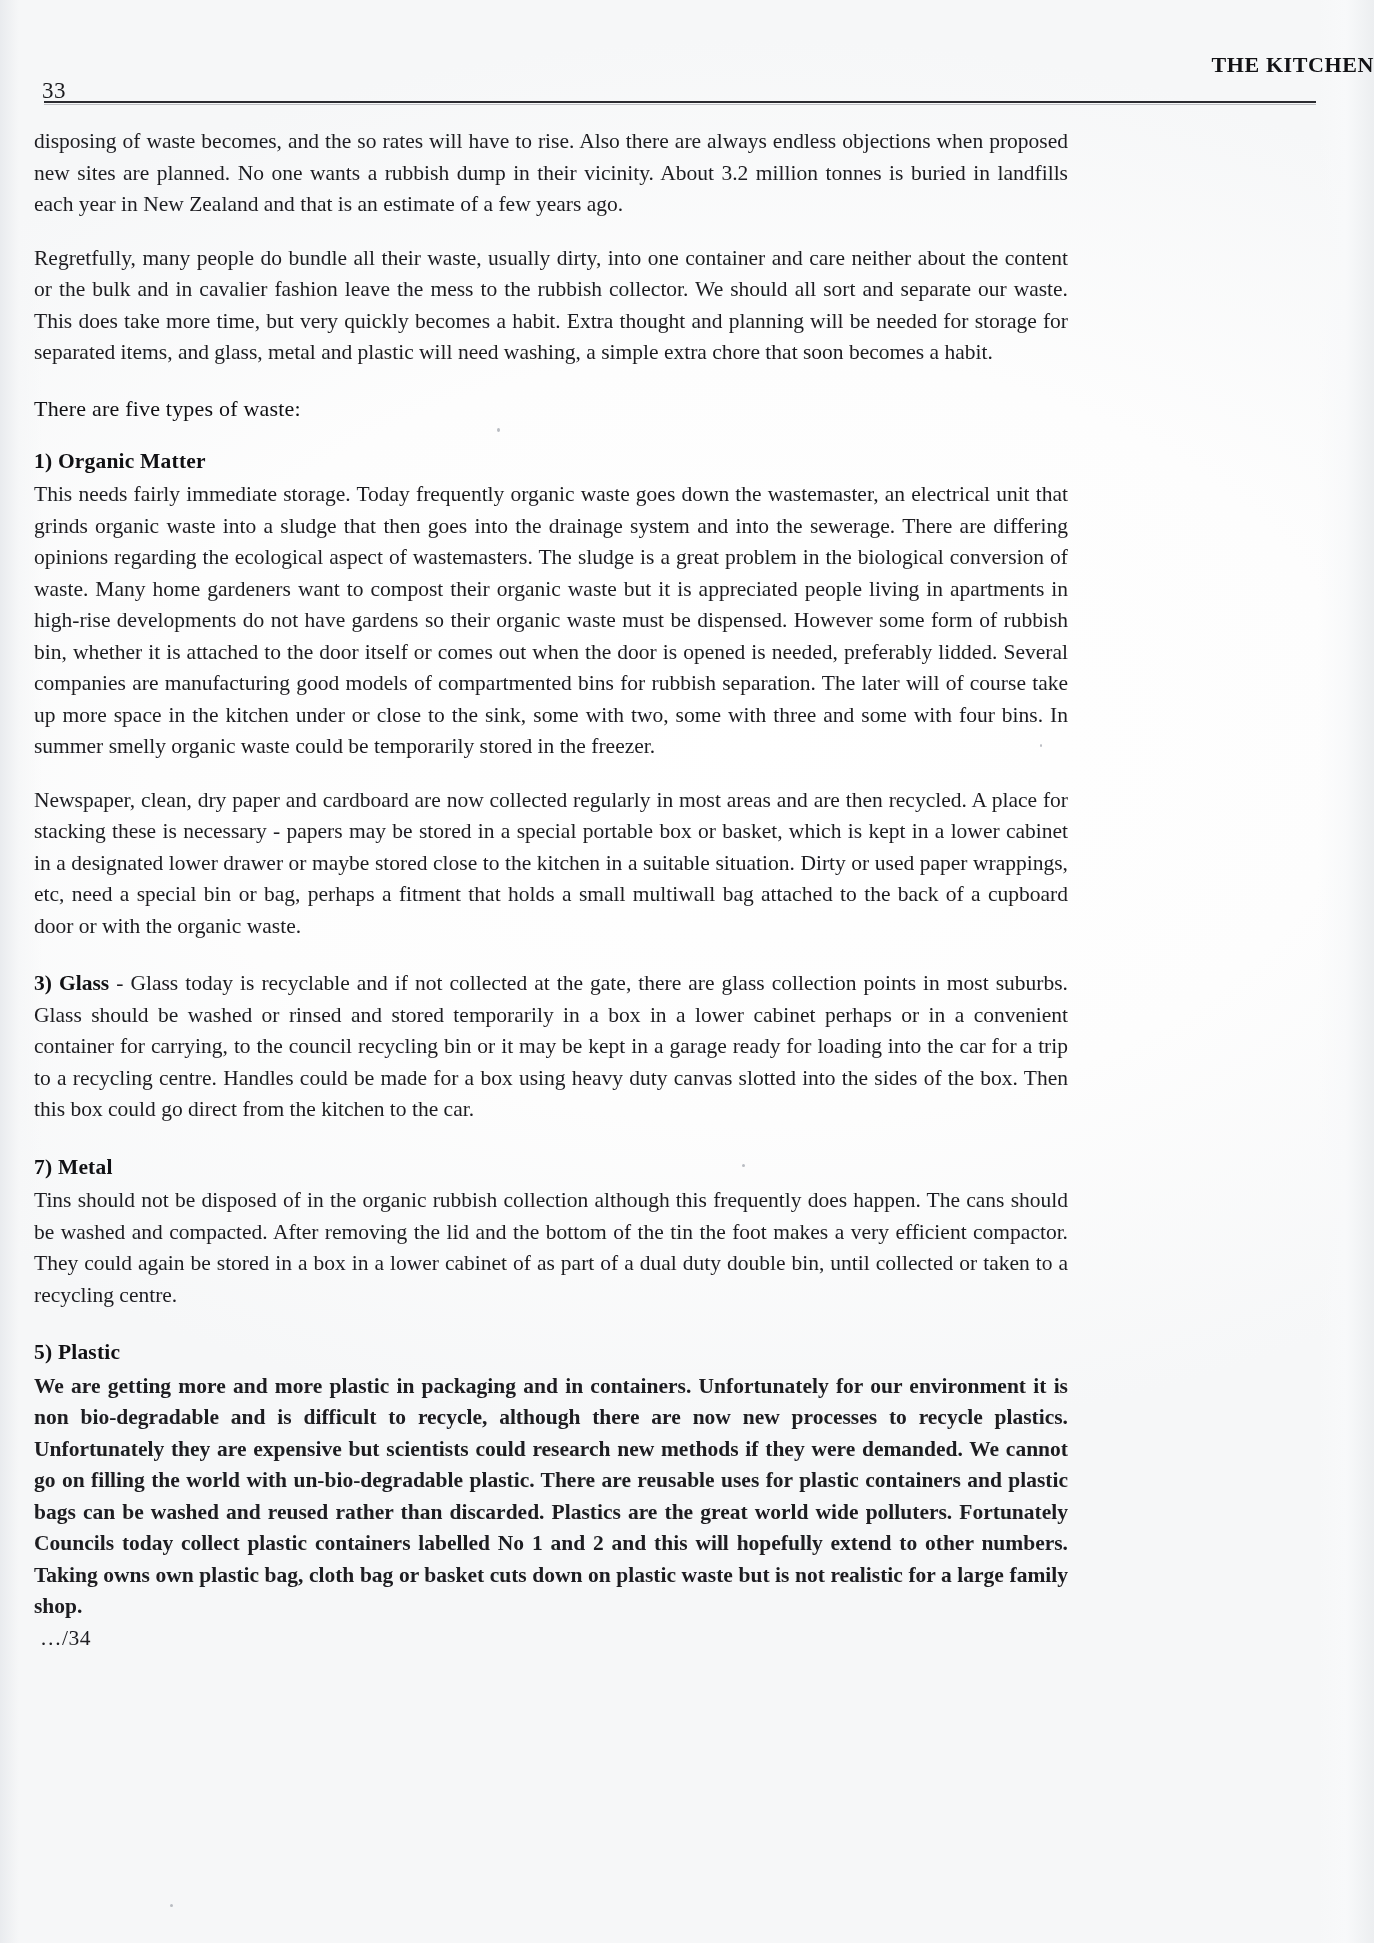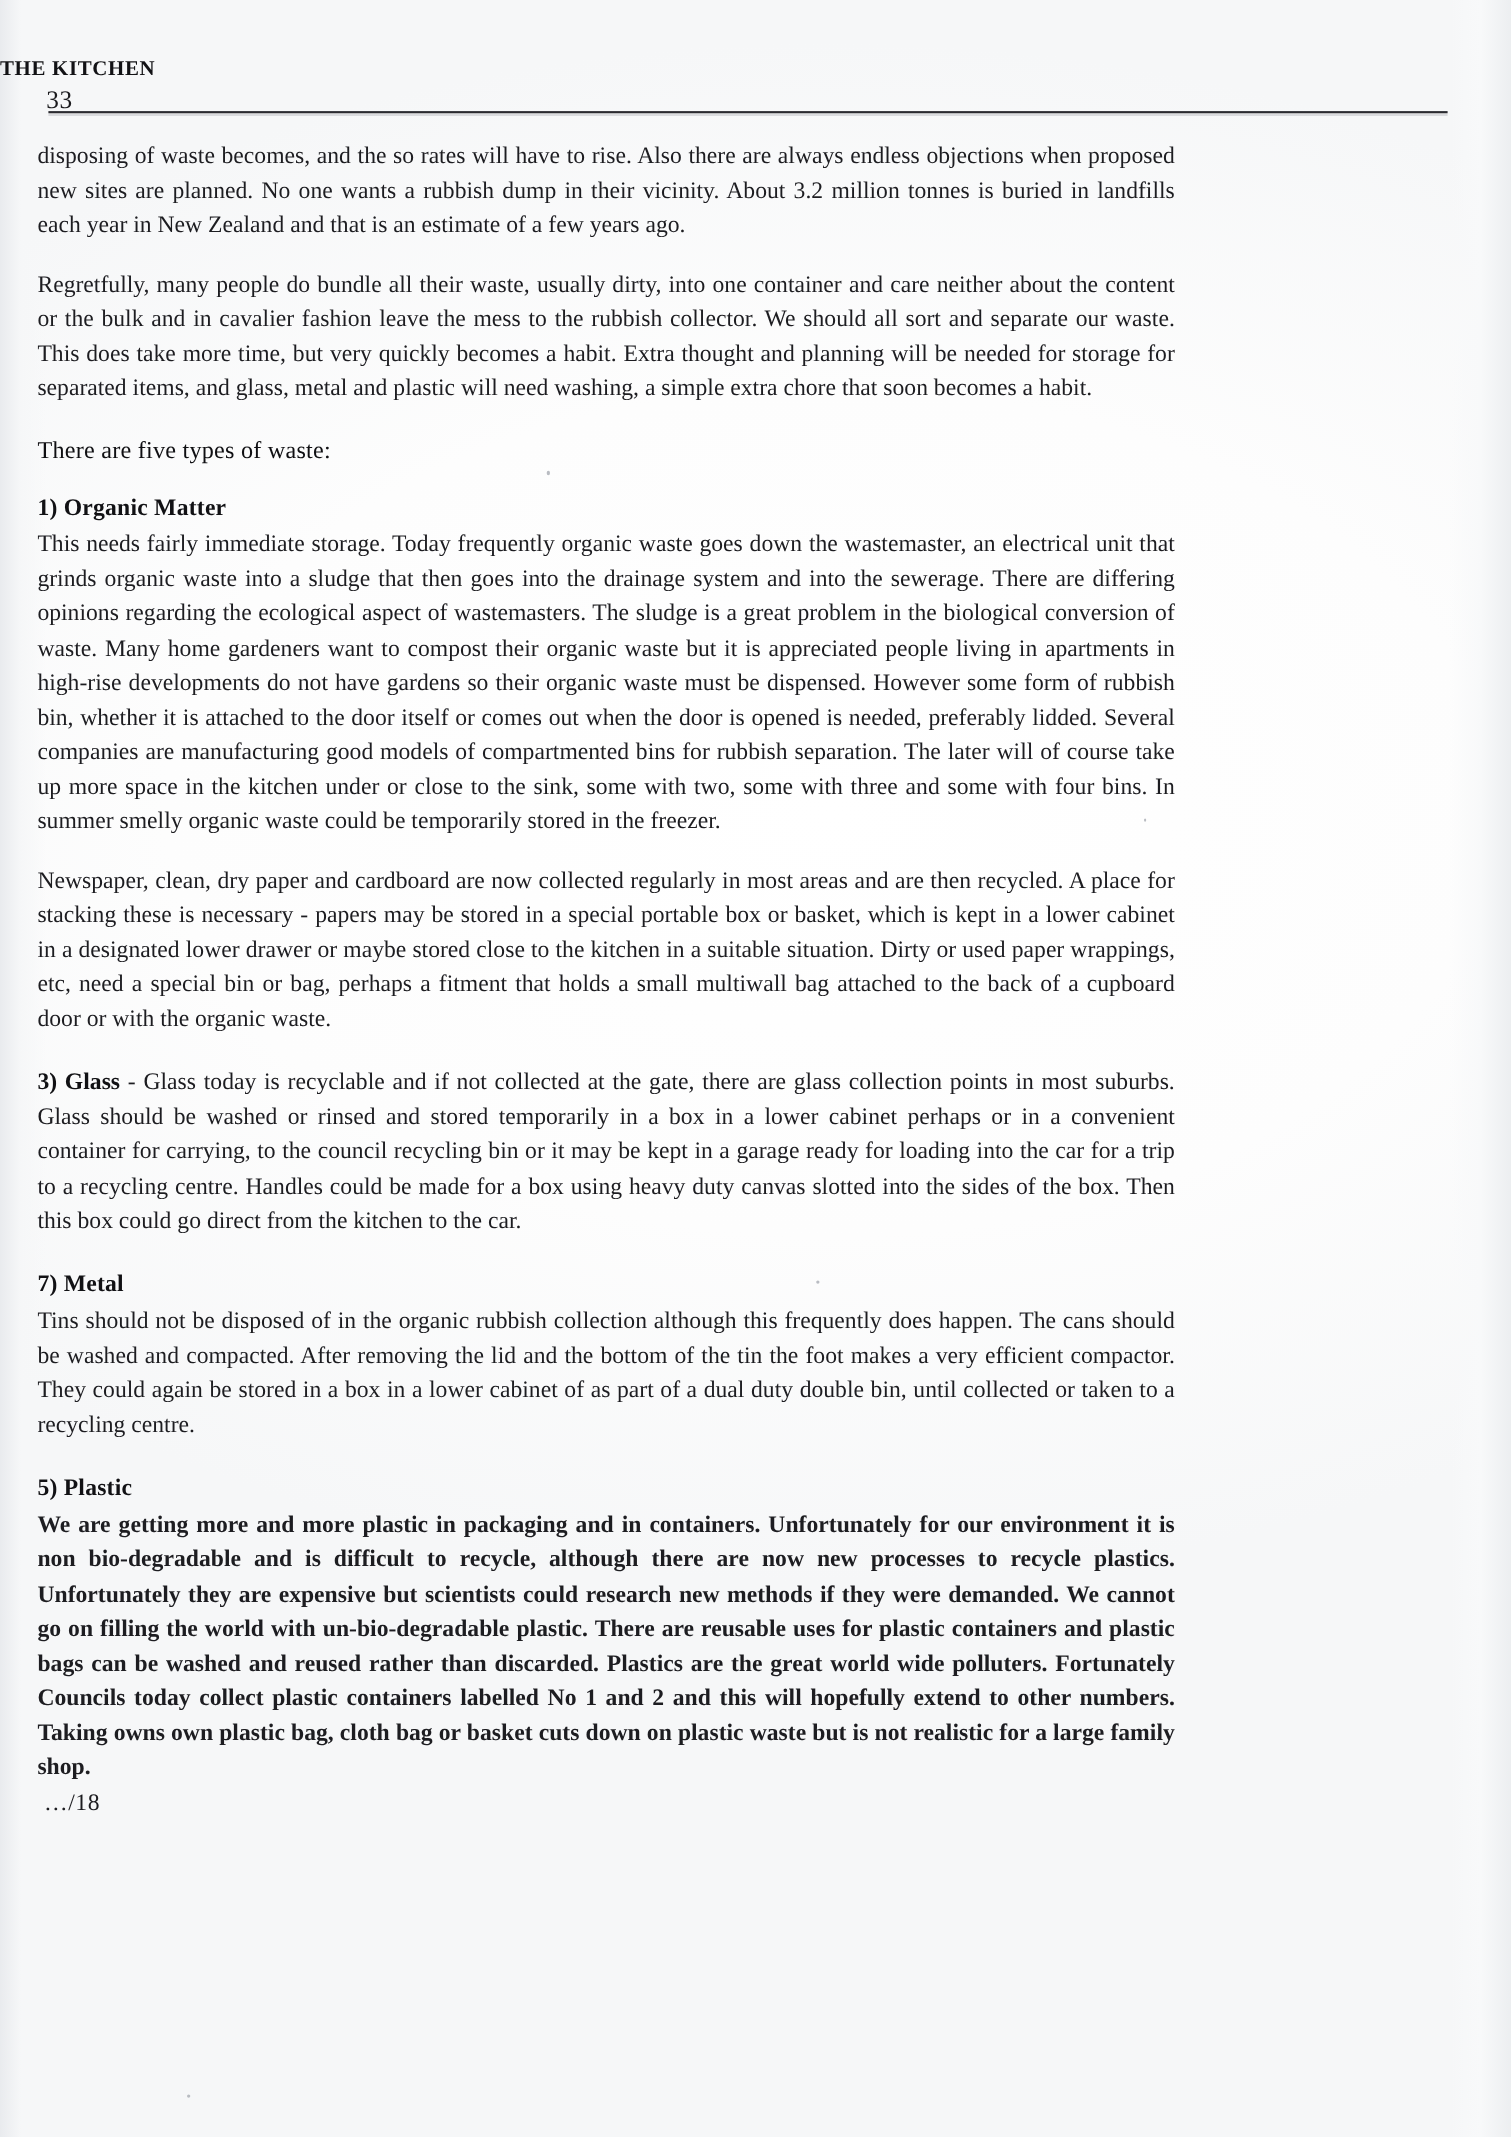--- a/index.html
+++ b/index.html
@@ -48,23 +48,23 @@
     position: relative;
     z-index: 2;
   }
 
   
   .running-head {
     position: absolute;
     left: 0;
     right: 0;
     top: 52px;
-    text-align: left;
-    font-weight: bold;
-    font-size: 19px;
+    text-align: right;
+    font-weight: bold;
+    font-size: 22px;
     letter-spacing: 0.6px;
     color: #121215;
   }
   .folio {
     position: absolute;
     left: 42px;
     top: 78px;
     font-size: 23px;
     color: #1b1b1e;
     letter-spacing: 0.5px;
@@ -181,21 +181,21 @@
       <p class="para" style="margin-top:26px;">
         <span class="inline-head">3) Glass</span><span> - Glass today is recyclable and if not collected at the gate, there are glass collection points in most suburbs. Glass should be washed or rinsed and stored temporarily in a box in a lower cabinet perhaps or in a convenient container for carrying, to the council recycling bin or it may be kept in a garage ready for loading into the car for a trip to a recycling centre. Handles could be made for a box using heavy duty canvas slotted into the sides of the box. Then this box could go direct from the kitchen to the car.</span>
       </p>
 
       <h3 class="section-head spaced">7) Metal</h3>
       <p class="para">Tins should not be disposed of in the organic rubbish collection although this frequently does happen. The cans should be washed and compacted. After removing the lid and the bottom of the tin the foot makes a very efficient compactor. They could again be stored in a box in a lower cabinet of as part of a dual duty double bin, until collected or taken to a recycling centre.</p>
 
       <h3 class="section-head spaced">5) Plastic</h3>
       <p class="para tight">We are getting more and more plastic in packaging and in containers. Unfortunately for our environment it is non bio-degradable and is difficult to recycle, although there are now new processes to recycle plastics. Unfortunately they are expensive but scientists could research new methods if they were demanded. We cannot go on filling the world with un-bio-degradable plastic. There are reusable uses for plastic containers and plastic bags can be washed and reused rather than discarded. Plastics are the great world wide polluters.  Fortunately Councils today collect plastic containers labelled No 1 and 2 and this will hopefully extend to other numbers. Taking owns own plastic bag, cloth bag or basket cuts down on plastic waste but is not realistic for a large family shop.</p>
 
-      <p class="footer-note">…/18</p>
+      <p class="footer-note">…/34</p>
 
     </div>
   </div>
 
   <div class="speck" style="left:497px; top:428px; width:3px; height:4px;"></div>
   <div class="speck" style="left:742px; top:1164px; width:3px; height:3px;"></div>
   <div class="speck" style="left:170px; top:1904px; width:3px; height:3px;"></div>
   <div class="speck" style="left:1040px; top:744px; width:2px; height:3px;"></div>
 </div>
 

